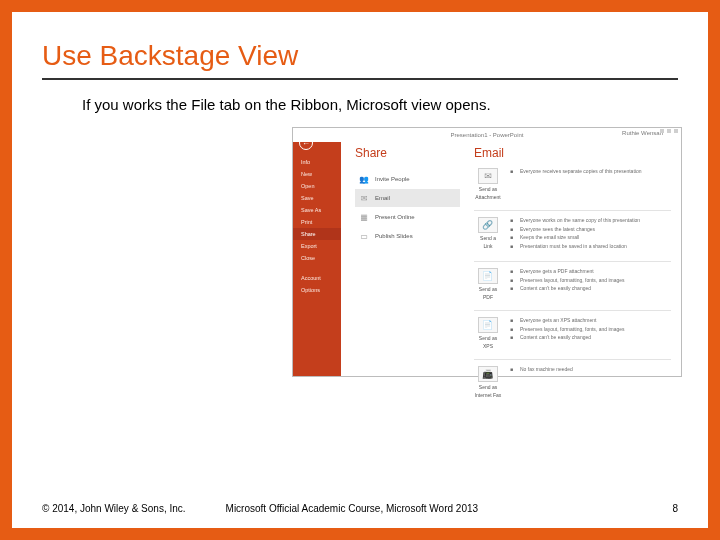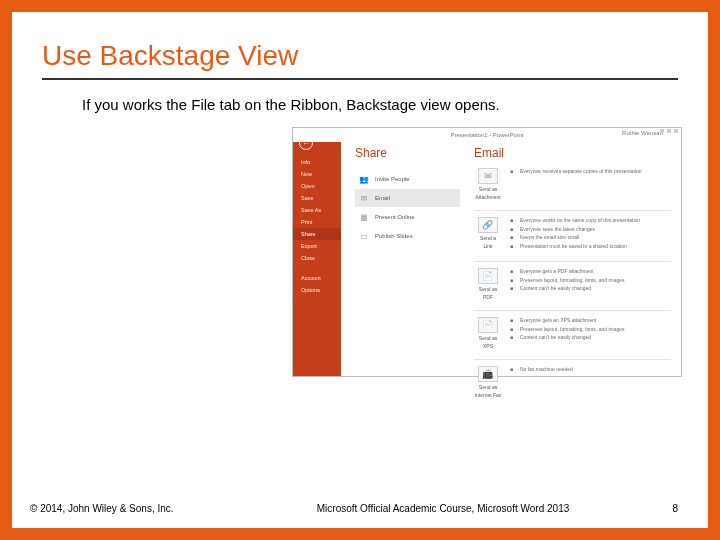--- a/index.html
+++ b/index.html
@@ -118,38 +118,38 @@
     font-size: 5px; color: #6e6e6e; padding: 0 0 2px 10px;
     position: relative; line-height: 1.3;
   }
   .email-block li::before {
     content: "■"; position: absolute; left: 0; top: 0;
     font-size: 5px; color: #6e6e6e;
   }
   .hr { border-top: 1px solid #e3e3e3; margin: 2px 0 6px 0; }
   .footer {
     position: absolute;
-    left: 18px; right: 30px; bottom: 14px;
+    left: 30px; right: 30px; bottom: 14px;
     display: flex; align-items: center;
     font-size: 10px; color: #000;
   }
   .footer .copyright { flex: 0 0 auto; }
-  .footer .course { flex: 1; text-align: center; margin-left: -60px;}
+  .footer .course { flex: 1; margin-left: -60px;}
   .footer .course { margin-left: 0; padding-left: 40px;}
   .footer .pagenum { flex: 0 0 auto; }
 </style>
 </head>
 <body>
 
 <div class="slide">
 
   <h1 class="title">Use Backstage View</h1>
 
   <p class="body-text">
-    <span>If you works the </span><span class="bold">File tab</span><span> on the Ribbon, Backstage view opens.</span>
+    <span>If you works the </span><span class="bold">File tab</span><span> on the Ribbon, Microsoft view opens.</span>
   </p>
 
   <div class="screenshot-wrap">
     <div class="app">
       <div class="app-titlebar">
         <span>Presentation1 - PowerPoint</span>
       </div>
       <div class="app-user">Ruthie Wensan</div>
       <div class="app-winctrl">
         <span></span>

